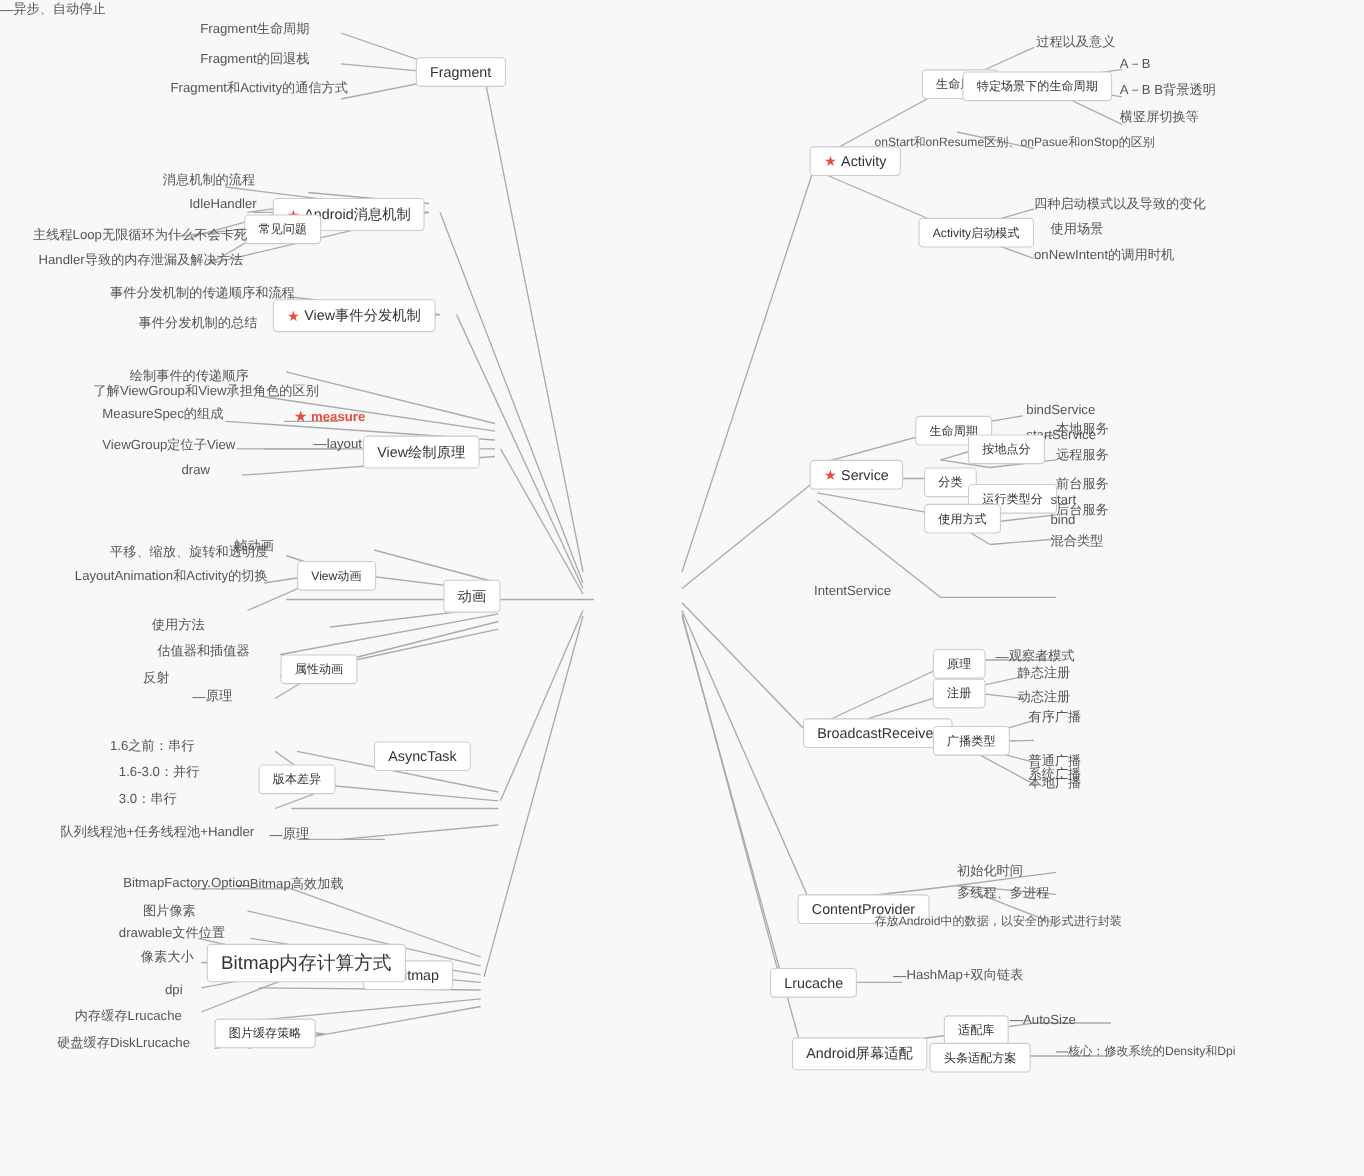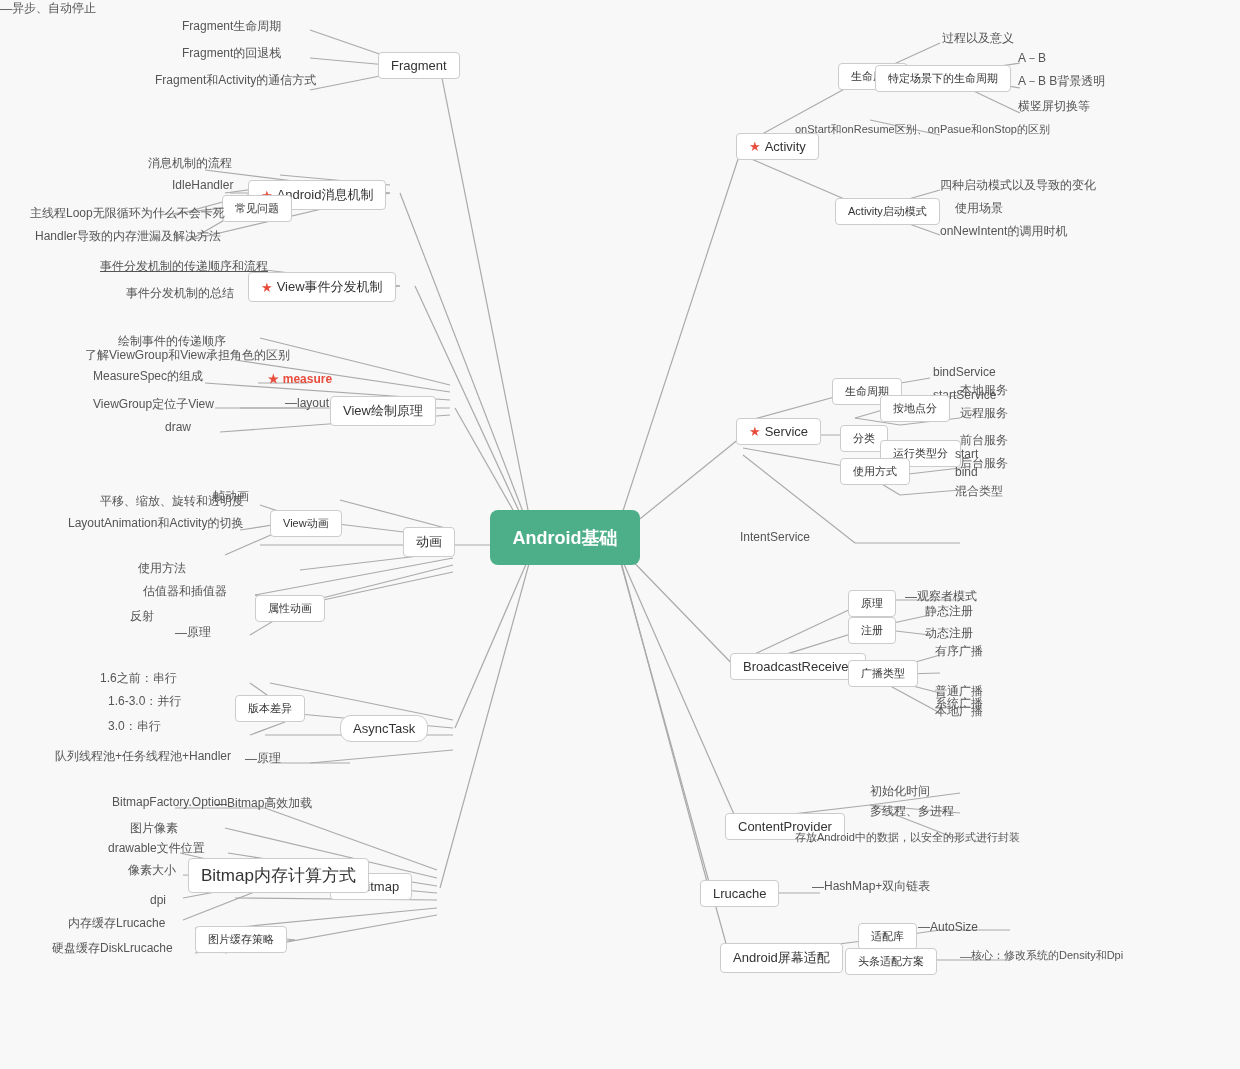--- a/index.html
+++ b/index.html
@@ -230,23 +230,20 @@
 
     <line x1="710" y1="893" x2="820" y2="893"></line>
 
     <line x1="730" y1="958" x2="870" y2="940"></line>
     <line x1="870" y1="940" x2="940" y2="930"></line>
     <line x1="940" y1="930" x2="1010" y2="930"></line>
     <line x1="870" y1="958" x2="940" y2="960"></line>
     <line x1="940" y1="960" x2="1010" y2="960"></line>
   </svg>
 
-  <div class="node center-node" style="left:490px;top:510px;width:150px;height:55px;">
-    <span>Android基础</span>
-  </div>
 
   <div class="node box-node" style="left:378px;top:52px;">
     <span>Fragment</span>
   </div>
   <div class="node text-node" style="left:182px;top:18px;">
     <span>Fragment生命周期</span>
   </div>
   <div class="node text-node" style="left:182px;top:45px;">
     <span>Fragment的回退栈</span>
   </div>
@@ -272,21 +269,21 @@
     <span>主线程Loop无限循环为什么不会卡死</span>
   </div>
   <div class="node text-node" style="left:35px;top:228px;">
     <span>Handler导致的内存泄漏及解决方法</span>
   </div>
 
   <div class="node star-node" style="left:248px;top:272px;">
     <span class="star">★</span>
       <span>View事件分发机制</span>
   </div>
-  <div class="node text-node" style="left:100px;top:258px;text-decoration:underline;">
+  <div class="node text-node" style="left:100px;top:258px;">
     <span>事件分发机制的传递顺序和流程</span>
   </div>
   <div class="node text-node" style="left:126px;top:285px;">
     <span>事件分发机制的总结</span>
   </div>
 
   <div class="node box-node" style="left:330px;top:396px;">
     <span>View绘制原理</span>
   </div>
   <div class="node text-node" style="left:118px;top:333px;font-family:Liberation Serif, serif;">
@@ -337,21 +334,21 @@
   </div>
   <div class="node text-node" style="left:103px;top:583px;margin-left:40px;">
     <span>估值器和插值器</span>
   </div>
   <div class="node text-node" style="left:130px;top:608px;">
     <span>反射</span>
   </div>
   <div class="node text-node" style="left:175px;top:624px;">—<span>原理</span>
   </div>
 
-  <div class="node box-node" style="left:340px;top:715px;border-radius:11px;">
+  <div class="node box-node" style="left:340px;top:674px;">
     <span>AsyncTask</span>
   </div>
 
   <div class="node box-node" style="left:235px;top:695px;font-size:11px;">
     <span>版本差异</span>
   </div>
   <div class="node text-node" style="left:100px;top:670px;">
     <span>1.6之前：串行</span>
   </div>
   <div class="node text-node" style="left:108px;top:693px;">

